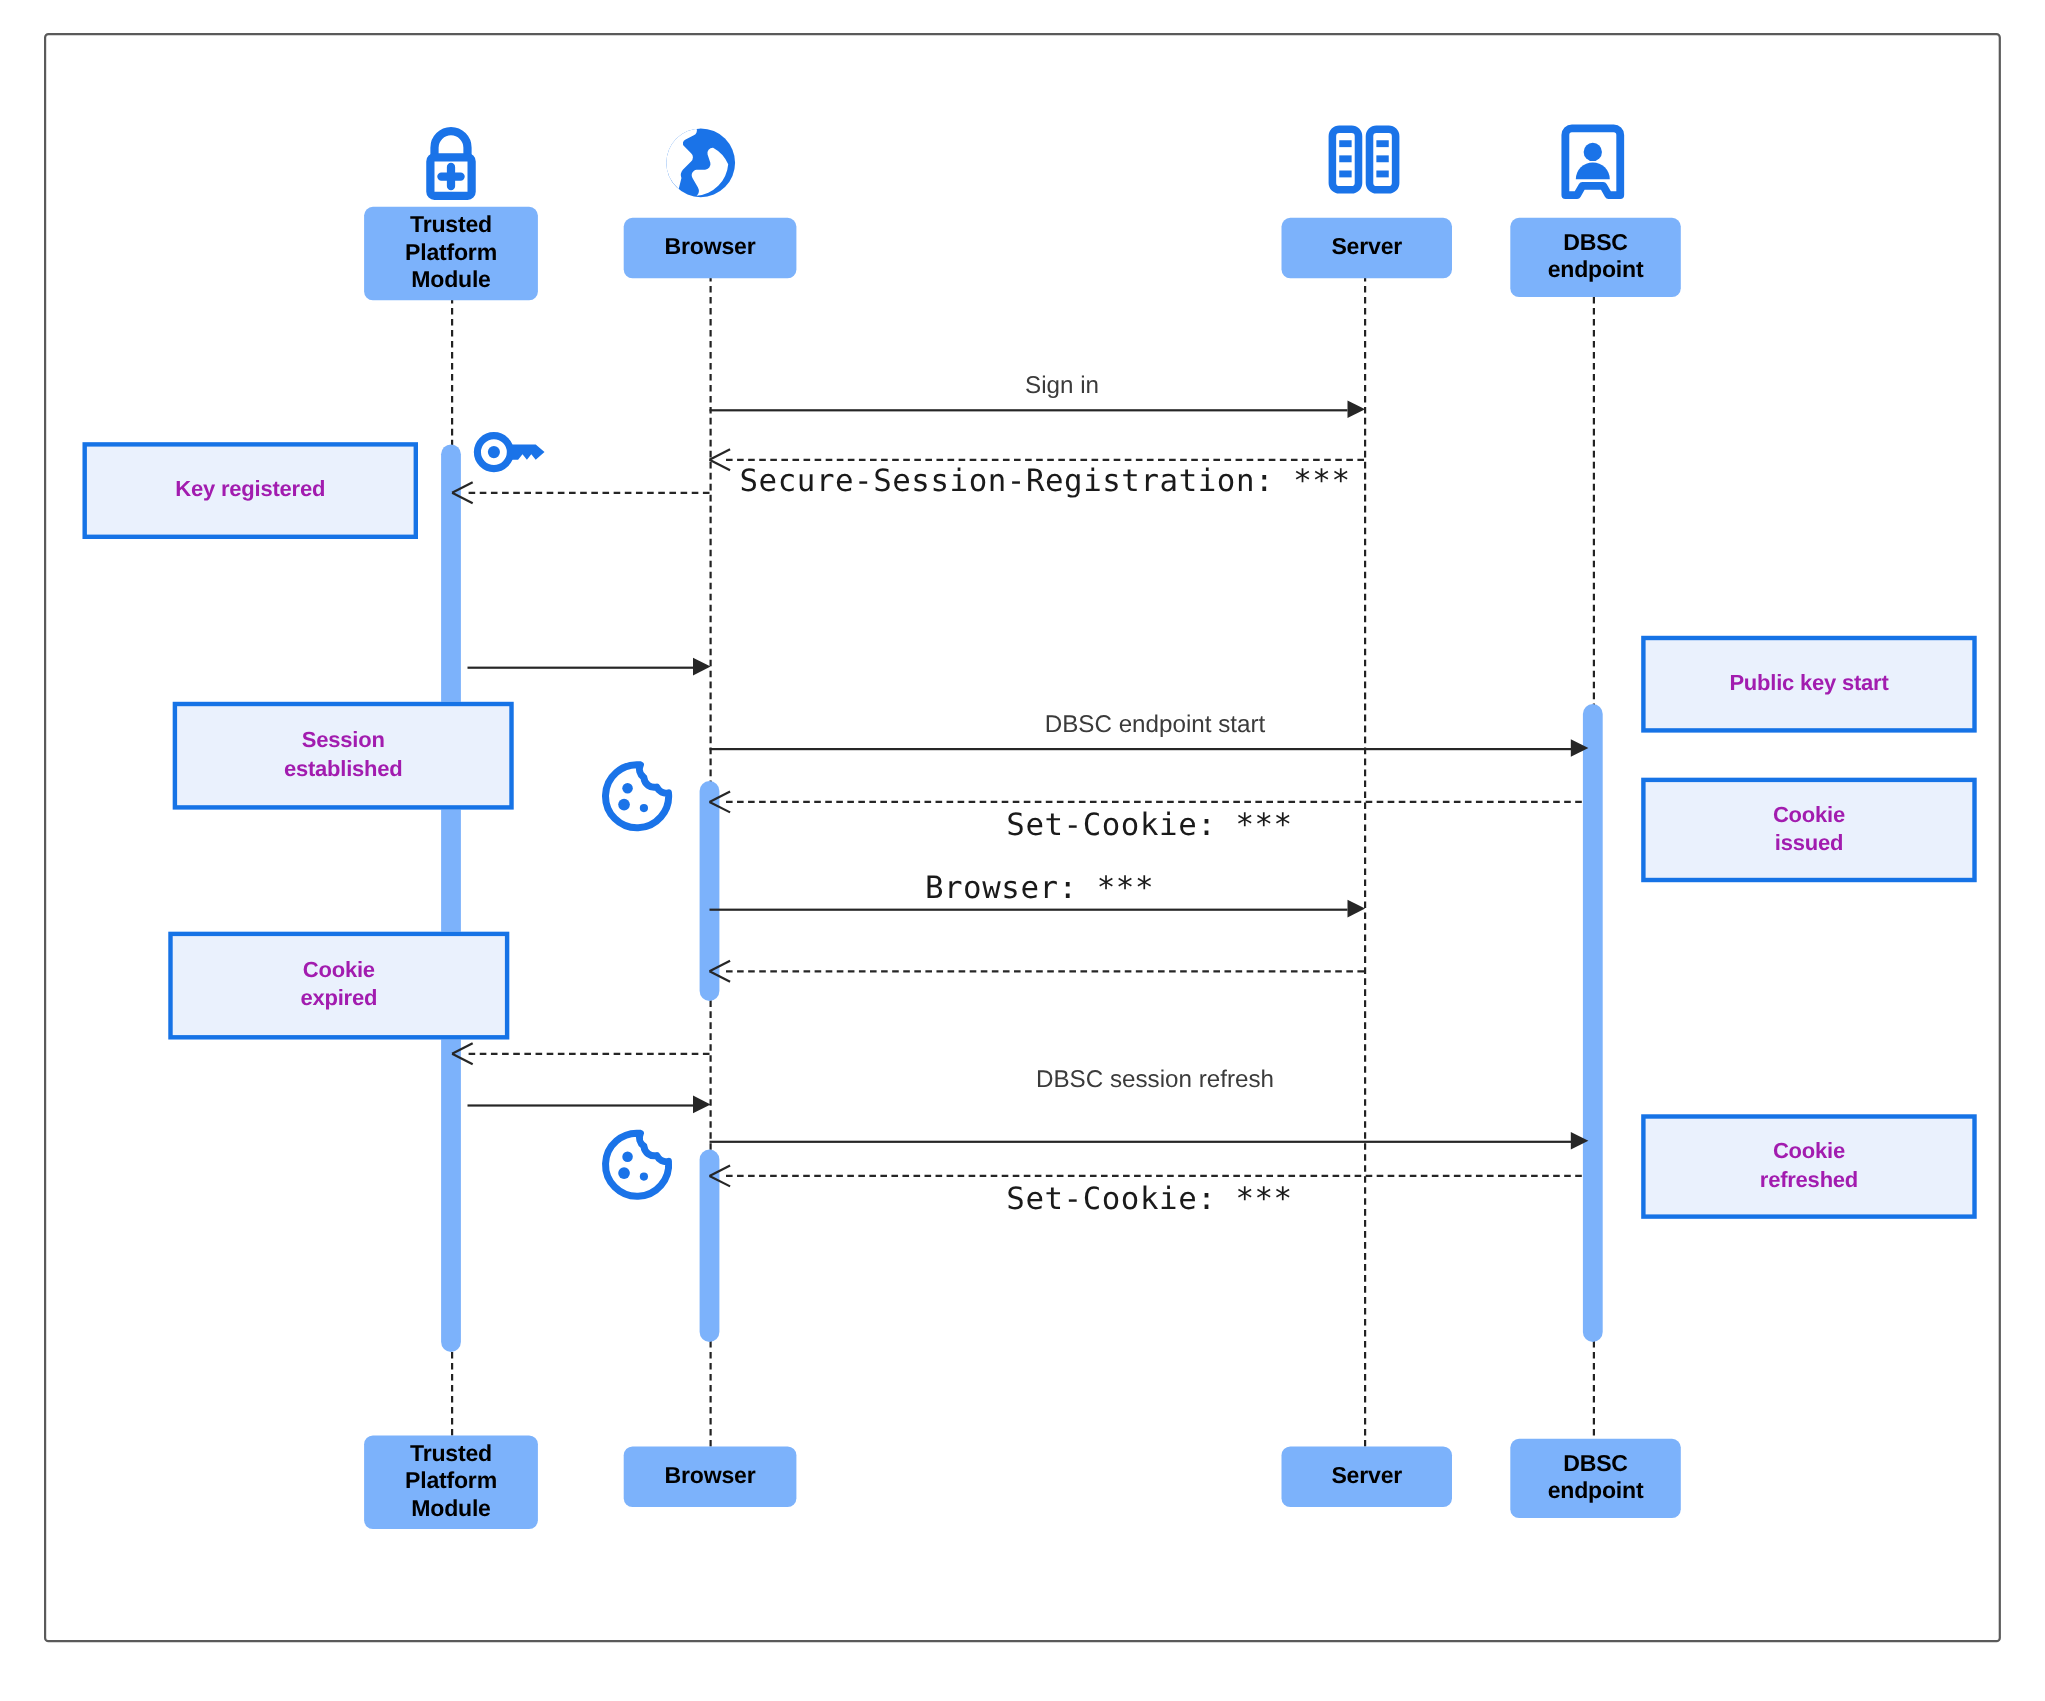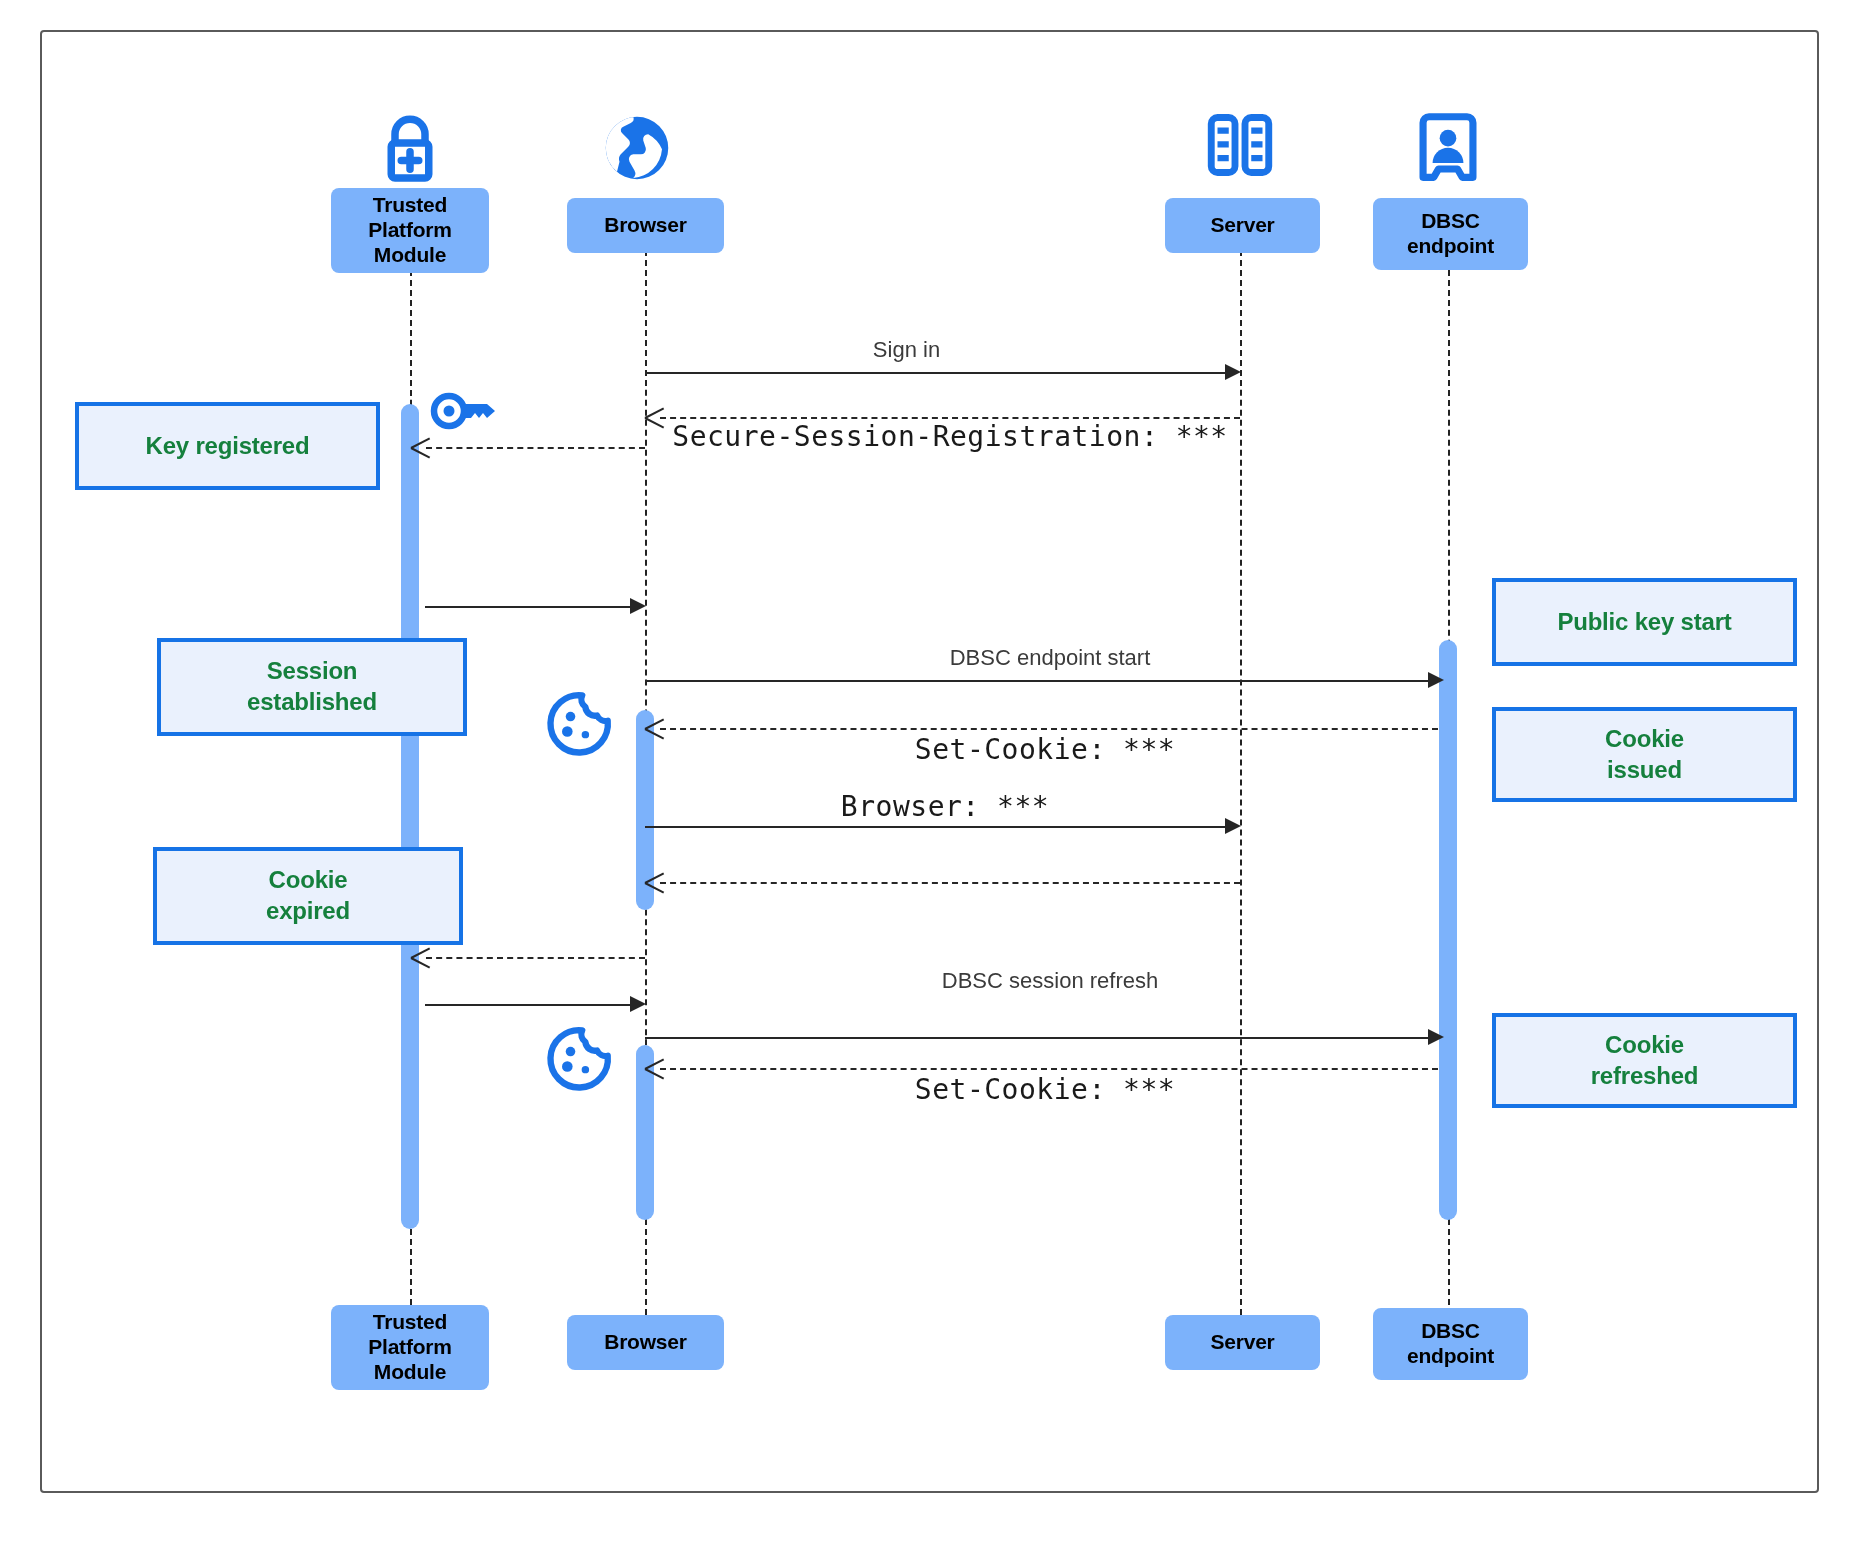--- a/index.html
+++ b/index.html
@@ -92,23 +92,23 @@
     position: absolute;
     background: #eaf1fd;
     border: 4px solid #1673e6;
     box-sizing: border-box;
     display: flex;
     align-items: center;
     justify-content: center;
     text-align: center;
   }
   .note span {
-    font-size: 24px;
+    font-size: 20px;
     font-weight: bold;
-    color: #15803d;
+    color: #a21caf;
     line-height: 1.28;
     letter-spacing: -0.2px;
     text-align: center;
   }
 
   
   .msg-line {
     position: absolute;
     height: 0;
     border-top: 2px solid #262626;
@@ -236,21 +236,21 @@
   <div class="participant" style="left:567px; top:1315px; width:157px; height:55px;">
     <span>Browser</span>
   </div>
   <div class="participant" style="left:1165px; top:1315px; width:155px; height:55px;">
     <span>Server</span>
   </div>
   <div class="participant" style="left:1373px; top:1308px; width:155px; height:72px;">
     <span>DBSC<br>endpoint</span>
   </div>
 
-  <div class="msg-label" style="left:609px; top:337px; width:595px;text-align:center;">Sign in</div>
+  <div class="msg-label" style="left:668px; top:337px; width:595px;text-align:center;">Sign in</div>
   <div class="msg-line" style="left:645px; top:372px; width:580px;"></div>
   <div class="arrow-head solid-right" style="left:1225px; top:364px;"></div>
 
   <div class="msg-line dashed" style="left:660px; top:417px; width:580px;"></div>
   <div class="arrow-head open-left" style="left:645px; top:408px;"></div>
   <div class="msg-label mono" style="left:660px; top:420px; width:580px;">Secure-Session-Registration: ***</div>
 
   <div class="msg-line dashed" style="left:426px; top:447px; width:219px;"></div>
   <div class="arrow-head open-left" style="left:411px; top:438px;"></div>
 

